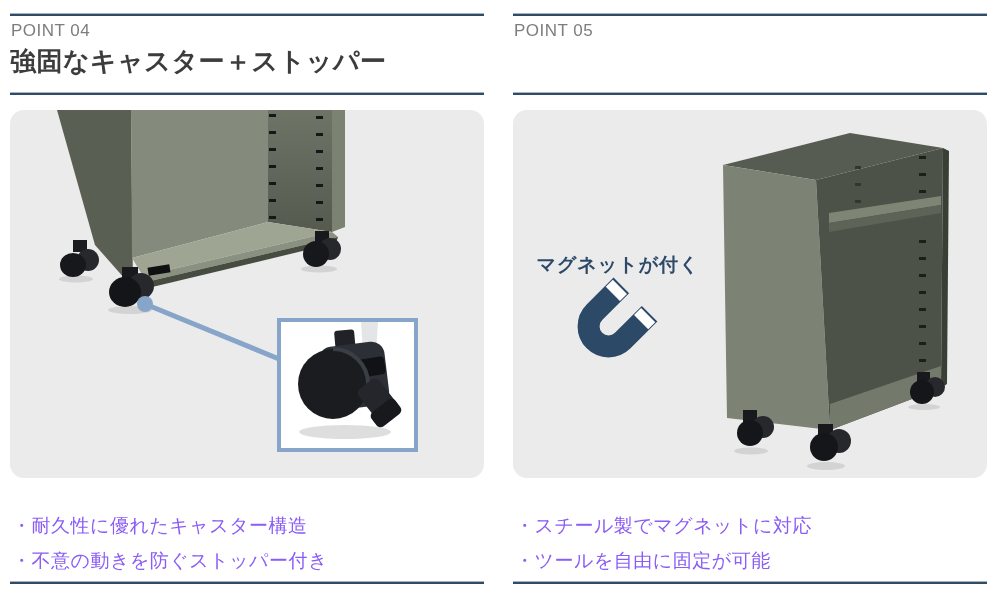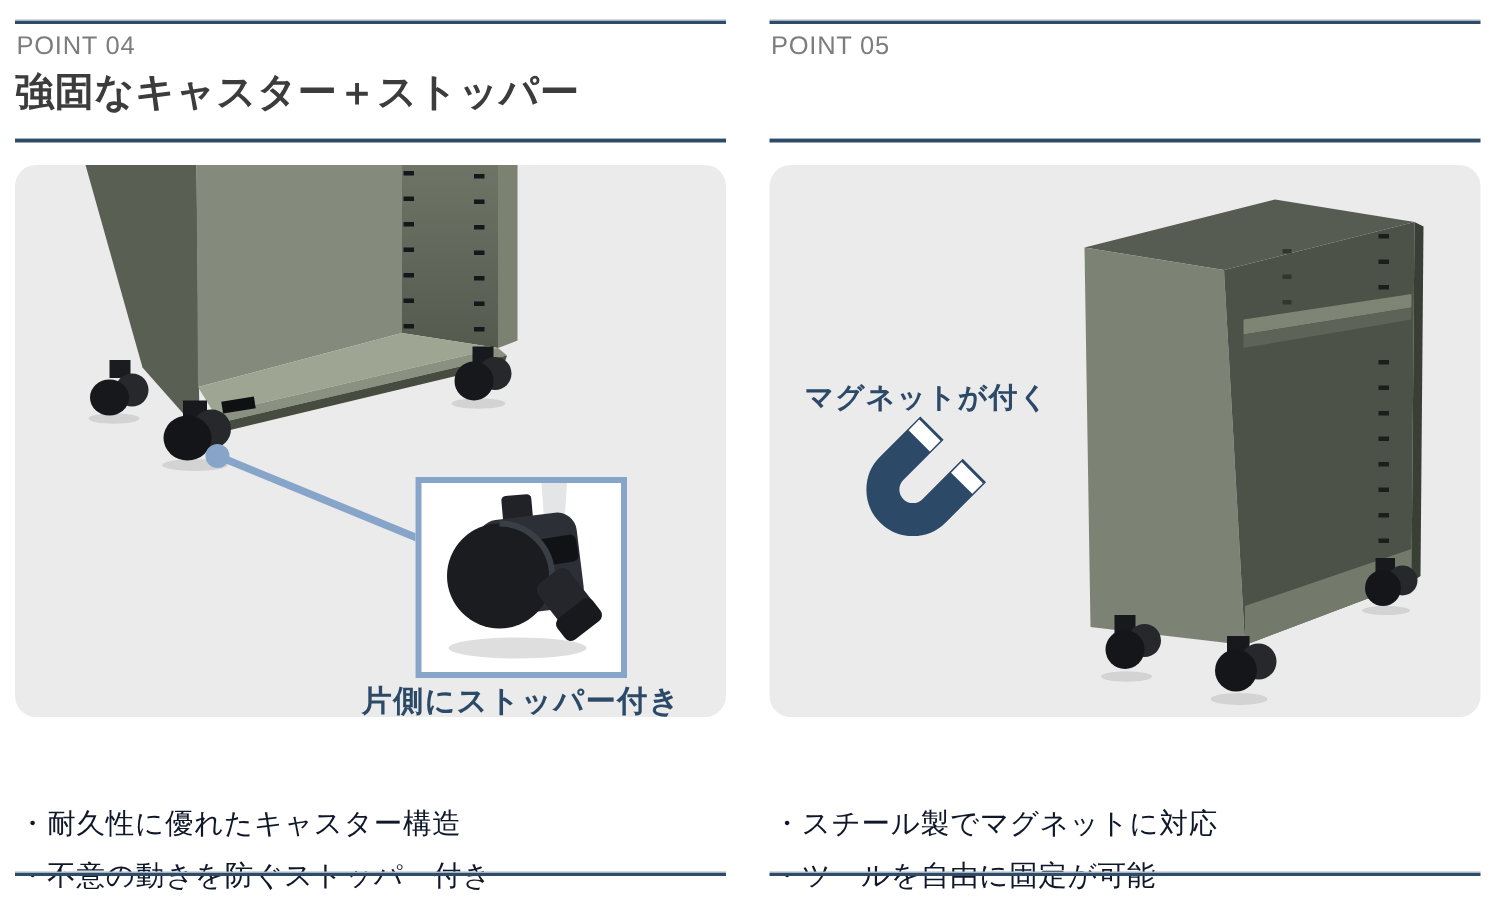--- a/index.html
+++ b/index.html
@@ -17,21 +17,21 @@
   .rule.top{top:13px;}
   .rule.mid{top:92px;}
   .rule.bottom{top:581px;}
   .point-label{position:absolute;top:21px;left:1px;font-size:17px;letter-spacing:.5px;color:#7d7d7d;}
   .section-title{position:absolute;top:45px;left:0;margin:0;font-size:26px;line-height:32px;
                  font-weight:700;color:#3c3c3c;letter-spacing:.5px;white-space:nowrap;}
   .panel{position:absolute;top:110px;left:0;width:474px;height:368px;background:#ebebeb;
          border-radius:14px;overflow:hidden;}
   .art{position:absolute;top:0;left:0;width:474px;height:382px;display:block;}
   .bullets{position:absolute;top:508px;left:2px;width:470px;font-size:19px;line-height:35px;
-           color:#0f172a;letter-spacing:.5px;margin-top:24px;}
+           color:#8b5cf6;letter-spacing:.5px;}
   .callout{position:absolute;left:267px;top:208px;width:141px;height:134px;box-sizing:border-box;
            background:#ffffff;border:4px solid #86a5c9;}
   .callout svg{position:absolute;top:0;left:0;width:133px;height:126px;}
   .callout-caption{position:absolute;left:180px;top:344px;width:315px;text-align:center;
                    font-size:20px;font-weight:700;color:#2b4a68;letter-spacing:1px;}
   .magnet-caption{position:absolute;left:5px;top:142px;width:200px;text-align:center;
                   font-size:19px;font-weight:700;color:#2c4a68;letter-spacing:1px;}
 </style>
 </head>
 <body>
@@ -105,21 +105,20 @@
           <ellipse cx="64" cy="110" rx="46" ry="7" fill="rgba(0,0,0,0.13)"></ellipse>
           <rect x="54" y="8" width="20" height="24" rx="3" fill="#202227" transform="rotate(-5 64 20)"></rect>
           <rect x="40" y="22" width="66" height="64" rx="13" fill="#2c2f35" transform="rotate(-7 73 54)"></rect>
           <rect x="76" y="36" width="28" height="18" rx="4" fill="#101216" transform="rotate(-9 90 45)"></rect>
           <circle cx="52" cy="62" r="35" fill="#1a1c20"></circle>
           <path d="M 52,27 A 35,35 0 0 1 87,62" fill="none" stroke="#3a3e45" stroke-width="4"></path>
           <rect x="84" y="58" width="26" height="40" rx="6" fill="#24262b" transform="rotate(-38 97 78)"></rect>
           <rect x="90" y="82" width="30" height="18" rx="5" fill="#17191d" transform="rotate(-38 105 91)"></rect>
         </svg>
       </div>
-      <div class="callout-caption">片側にストッパー付き</div>
     </div>
 
     <div class="bullets">
       <div>・耐久性に優れたキャスター構造</div>
       <div>・不意の動きを防ぐストッパー付き</div>
     </div>
     <div class="rule bottom"></div>
   </section>
 
   <section class="col right">

